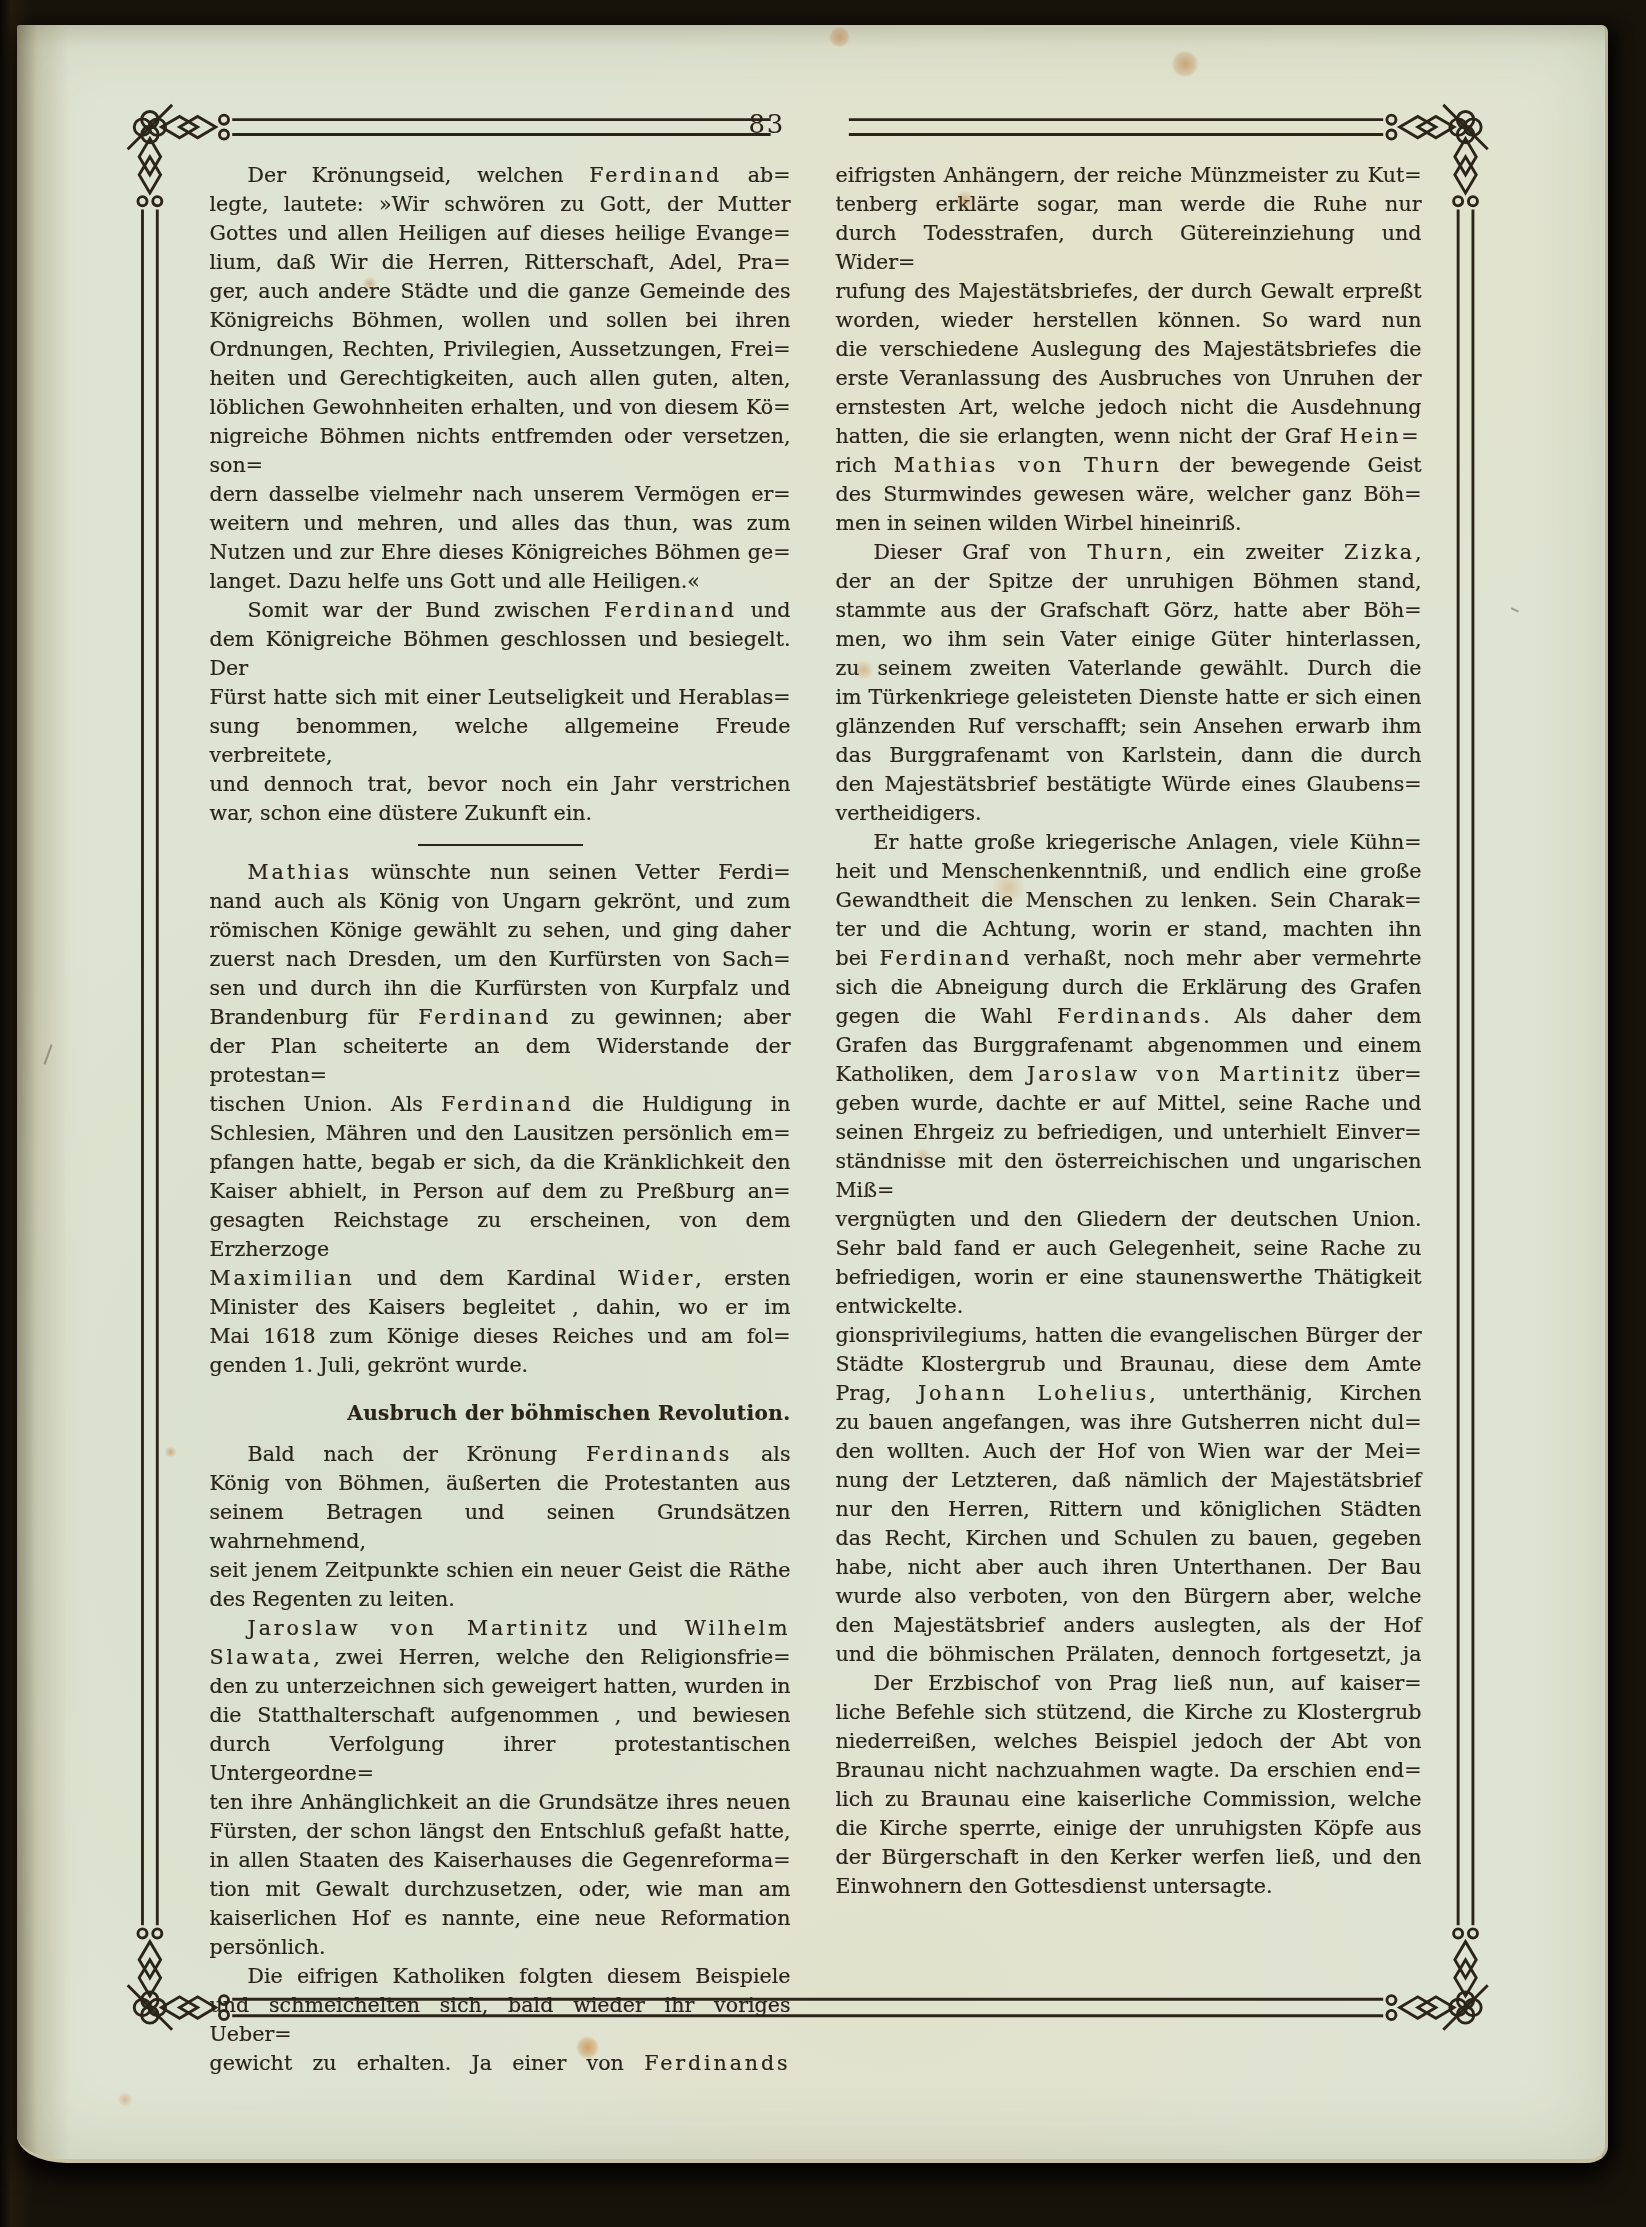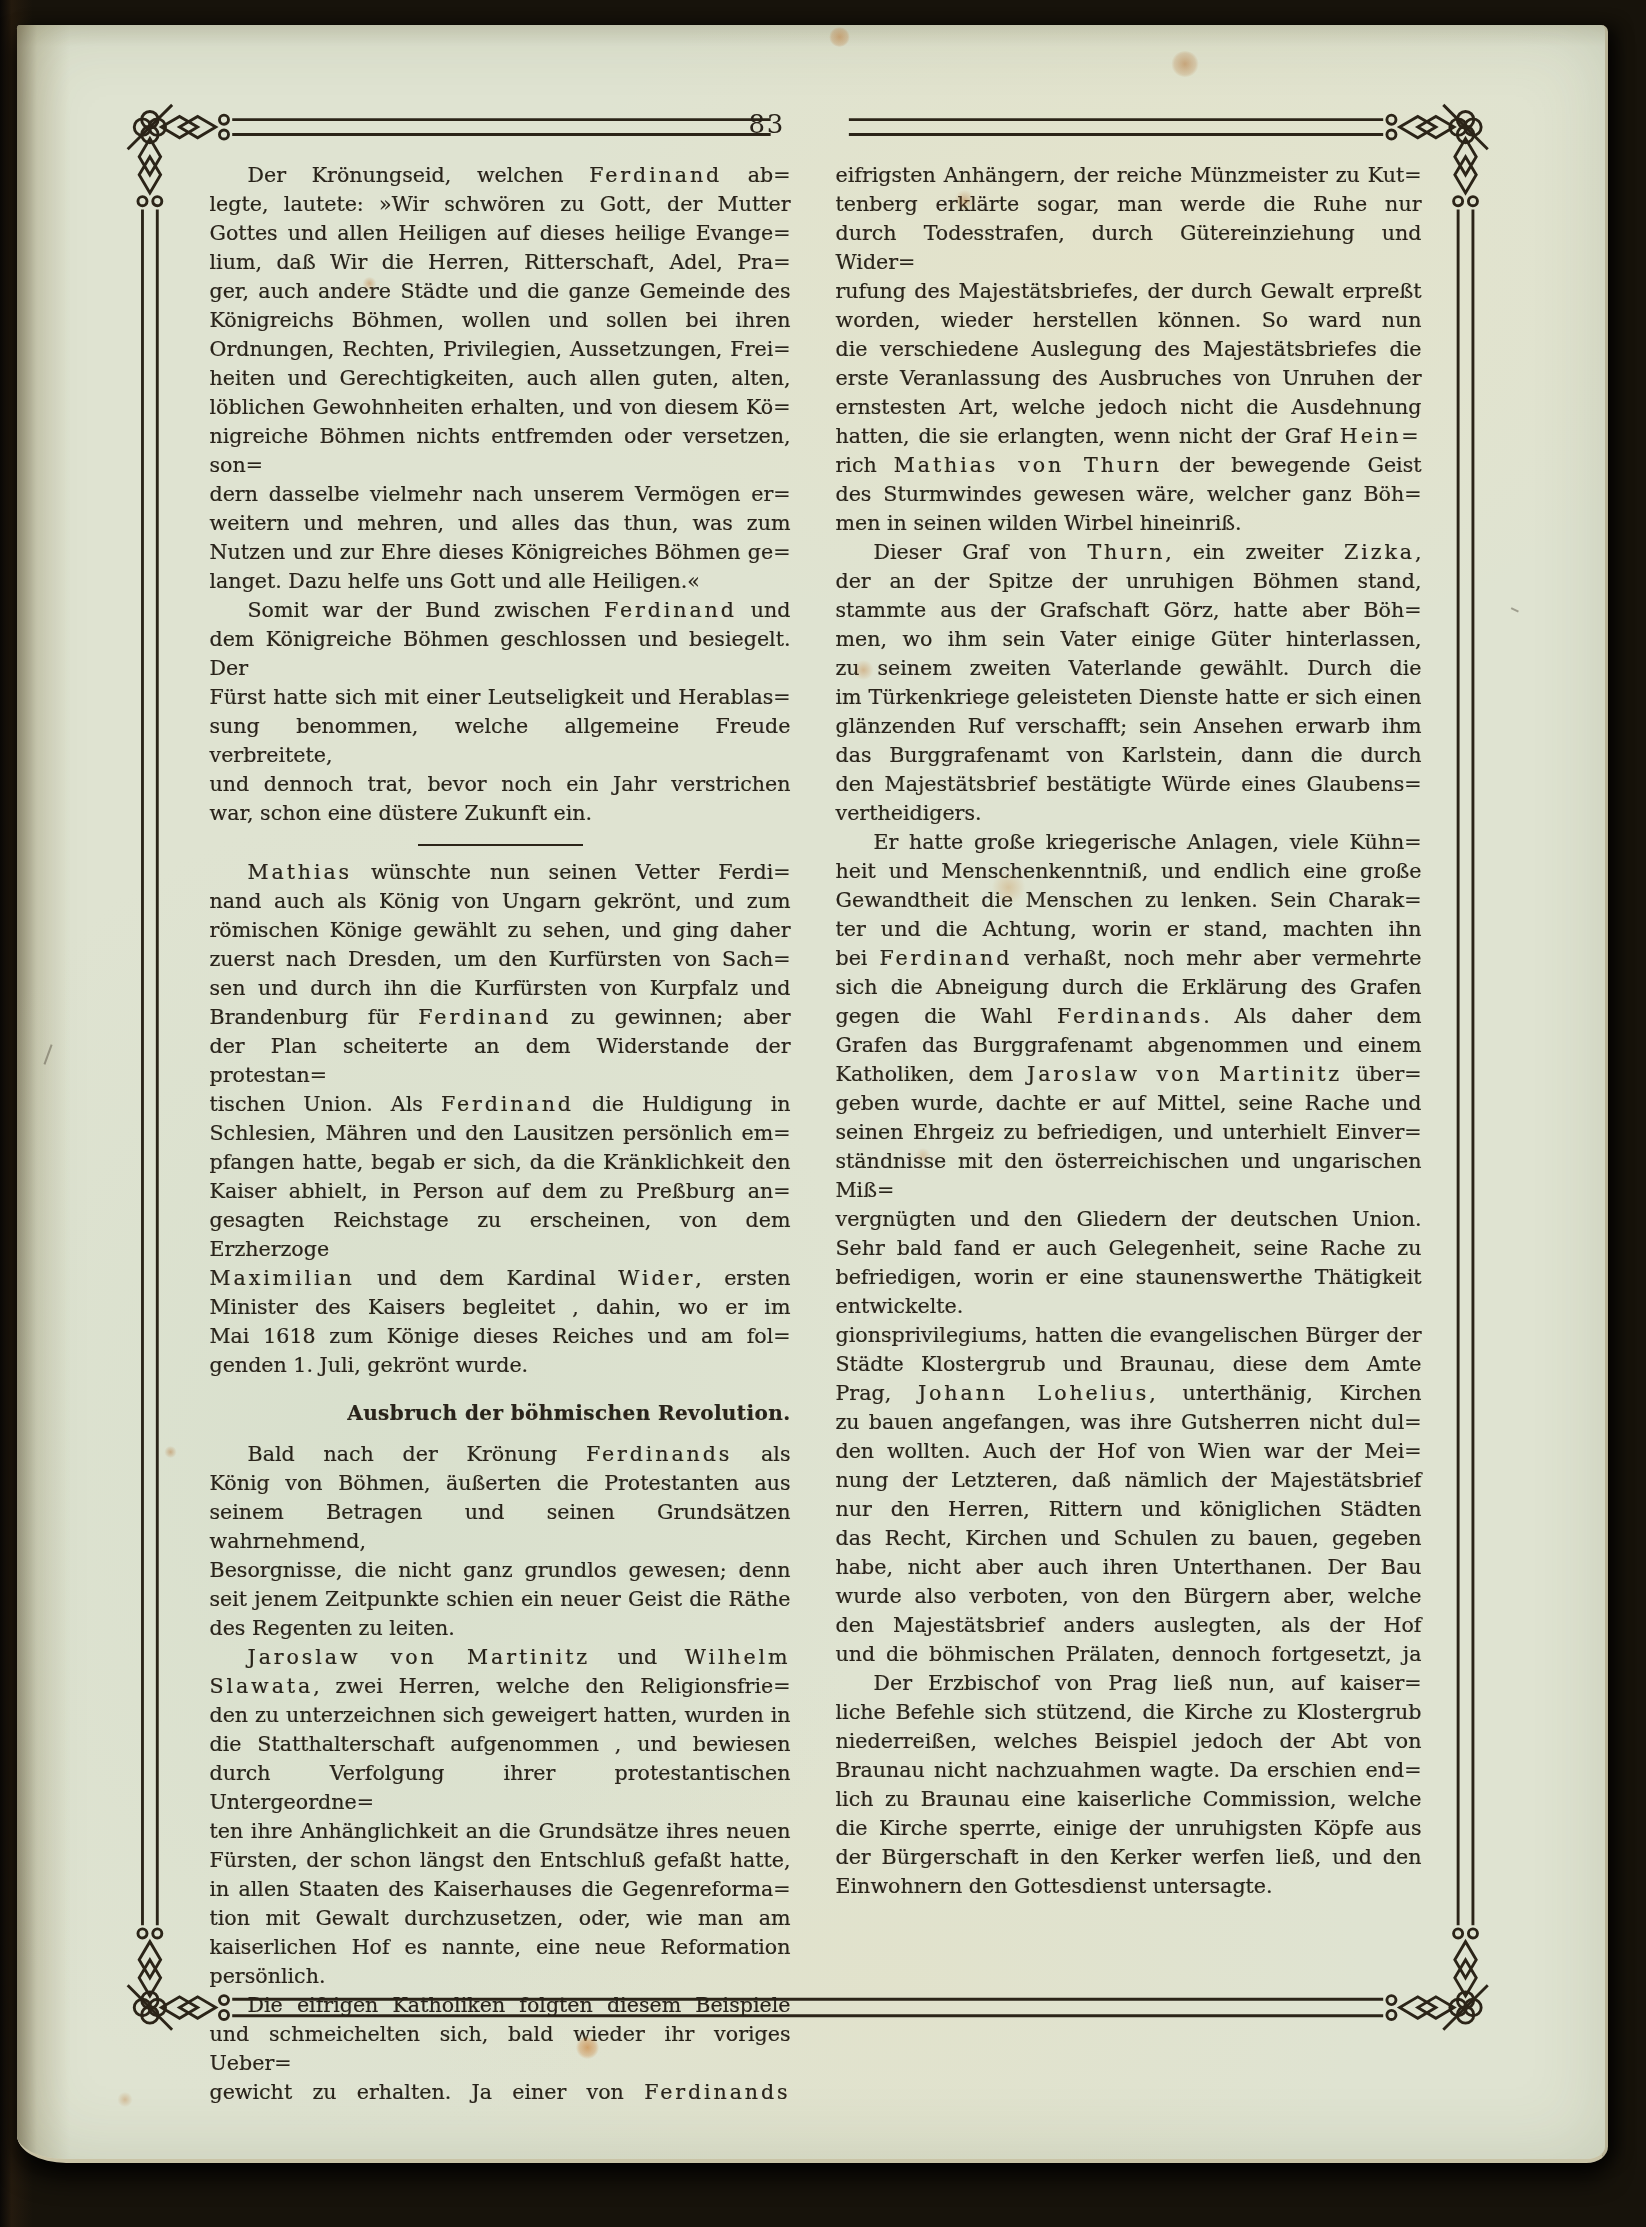--- a/index.html
+++ b/index.html
@@ -157,21 +157,20 @@
       <div class="line">Kaiser abhielt, in Person auf dem zu Preßburg an=</div>
       <div class="line">gesagten Reichstage zu erscheinen, von dem Erzherzoge</div>
       <div class="line"><span class="sperr">Maximilian</span> und dem Kardinal <span class="sperr">Wider</span>, ersten</div>
       <div class="line">Minister des Kaisers begleitet , dahin, wo er im</div>
       <div class="line">Mai 1618 zum Könige dieses Reiches und am fol=</div>
       <div class="line end">genden 1. Juli, gekrönt wurde.</div>
       <div class="heading">Ausbruch der böhmischen Revolution.</div>
       <div class="line ind">Bald nach der Krönung <span class="sperr"><span class="sperr">Ferdinand</span>s</span> als</div>
       <div class="line">König von Böhmen, äußerten die Protestanten aus</div>
       <div class="line">seinem Betragen und seinen Grundsätzen wahrnehmend,</div>
-      <div class="line">Besorgnisse, die nicht ganz grundlos gewesen; denn</div>
       <div class="line">seit jenem Zeitpunkte schien ein neuer Geist die Räthe</div>
       <div class="line end">des Regenten zu leiten.</div>
       <div class="line ind"><span class="sperr">Jaroslaw von Martinitz</span> und <span class="sperr">Wilhelm</span></div>
       <div class="line"><span class="sperr">Slawata</span>, zwei Herren, welche den Religionsfrie=</div>
       <div class="line">den zu unterzeichnen sich geweigert hatten, wurden in</div>
       <div class="line">die Statthalterschaft aufgenommen , und bewiesen</div>
       <div class="line">durch Verfolgung ihrer protestantischen Untergeordne=</div>
       <div class="line">ten ihre Anhänglichkeit an die Grundsätze ihres neuen</div>
       <div class="line">Fürsten, der schon längst den Entschluß gefaßt hatte,</div>
       <div class="line">in allen Staaten des Kaiserhauses die Gegenreforma=</div>

